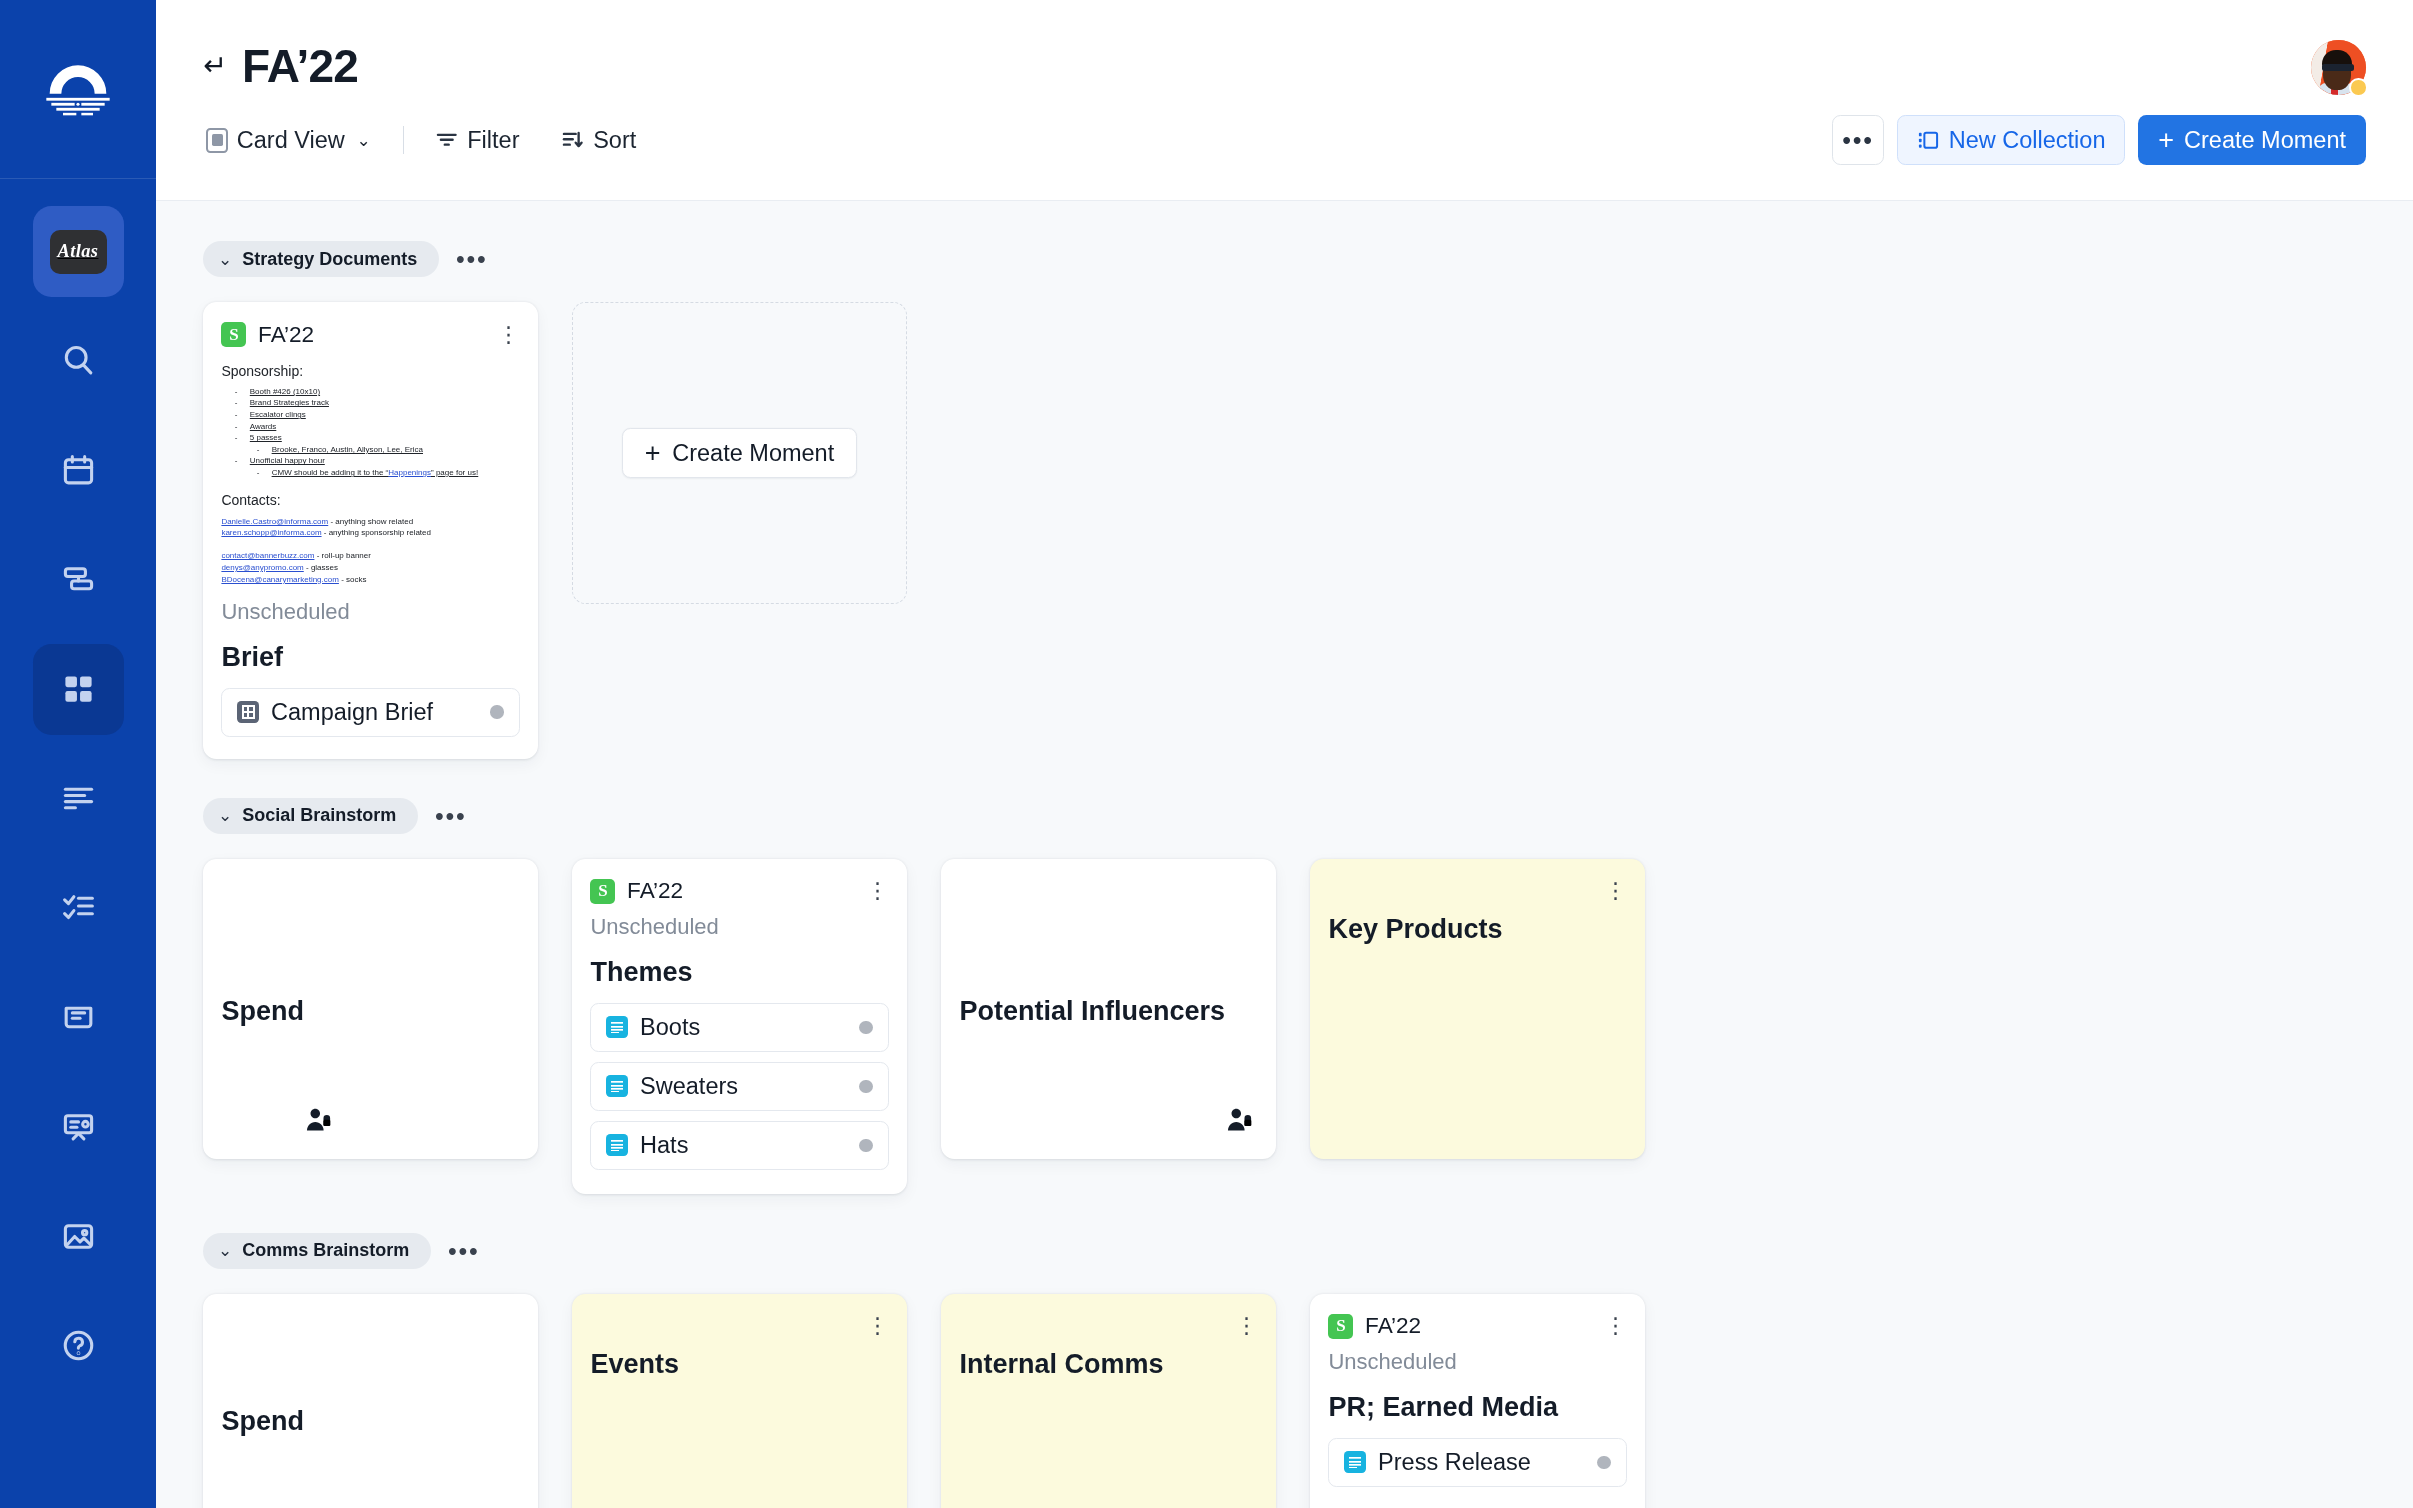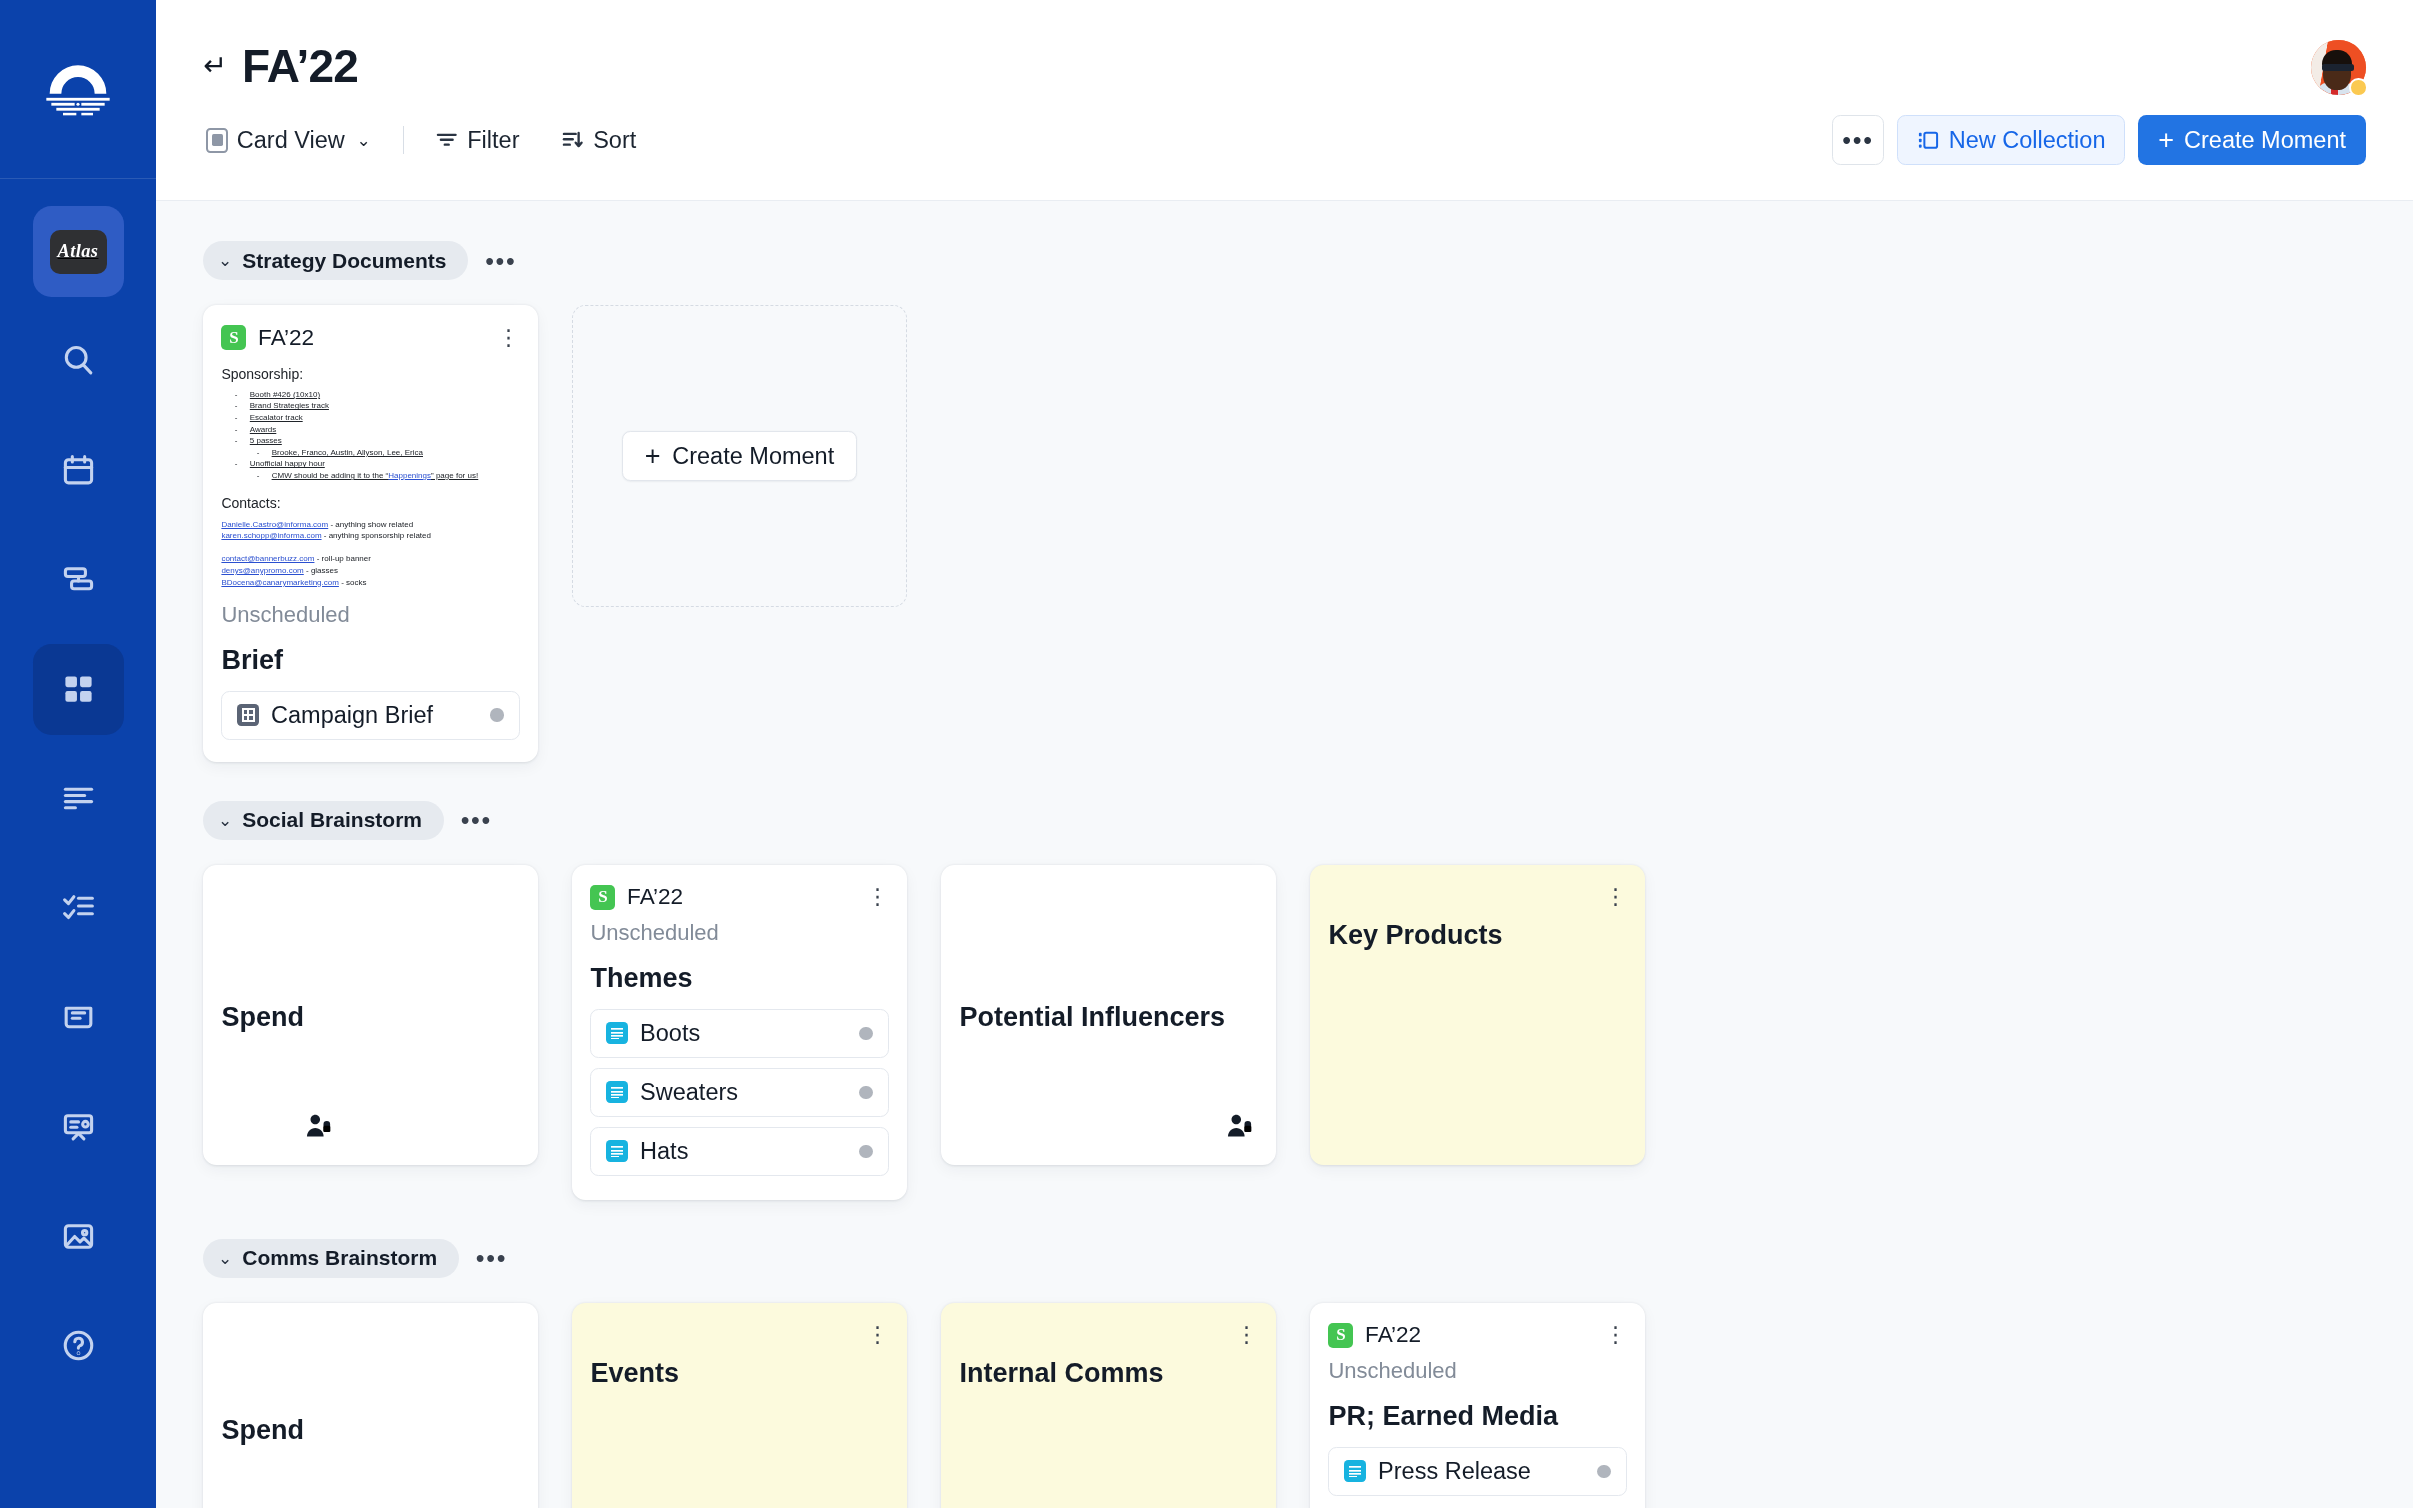--- a/index.html
+++ b/index.html
@@ -122,21 +122,21 @@
 
   
   .board { flex: 1; overflow: hidden; padding: 40px 47px 0 47px; }
   .section { margin-bottom: 39px; }
   .section-head { display: flex; align-items: center; gap: 11.7px; margin-bottom: 25px; }
   .sec-pill {
     background:#e6eaef; border-radius: 837px; padding: 7.5px 22px 7.5px 15px;
     display:flex; align-items:center; gap: 10px; cursor:pointer;
   }
   .sec-pill .caret { font-size: 17px; color:#2a3442; }
-  .sec-pill .sec-title { font-size: 21px; font-weight: 700; color:#141c28; white-space: nowrap; }
+  .sec-pill .sec-title { font-size: 18px; font-weight: 700; color:#141c28; white-space: nowrap; }
   .sec-dots { font-size: 25px; color:#3a424e; letter-spacing: 1.7px; cursor:pointer; line-height: .4; padding: 0 5px; }
 
   .row { display: flex; gap: 34px; align-items: flex-start; }
 
   .card {
     width: 335px; background: #fff; border-radius: 13.4px;
     box-shadow: 0 0.8px 2.5px rgba(20,30,50,.10), 0 5px 15px rgba(20,30,50,.05);
     padding: 18.4px 18.4px 22px 18.4px; position: relative; cursor: pointer;
   }
   .card.yellow { background: #fcfadd; }
@@ -420,21 +420,21 @@
               <span class="src-badge">S</span>
               <span class="src-label">FA’22</span>
               <span class="kebab">⋮</span>
             </div>
 
             <div class="doc-preview">
               <h4>Sponsorship:</h4>
               <ul>
                 <li>Booth #426 (10x10)</li>
                 <li>Brand Strategies track</li>
-                <li>Escalator track</li>
+                <li>Escalator clings</li>
                 <li>Awards</li>
                 <li>5 passes</li>
                 <ul>
                     <li>Brooke, Franco, Austin, Allyson, Lee, Erica</li>
                   </ul>
                 <li>Unofficial happy hour</li>
                 <ul>
                     <li><span>CMW should be adding it to the “</span><a href="#">Happenings</a><span>” page for us!</span></li>
                   </ul>
               </ul>

